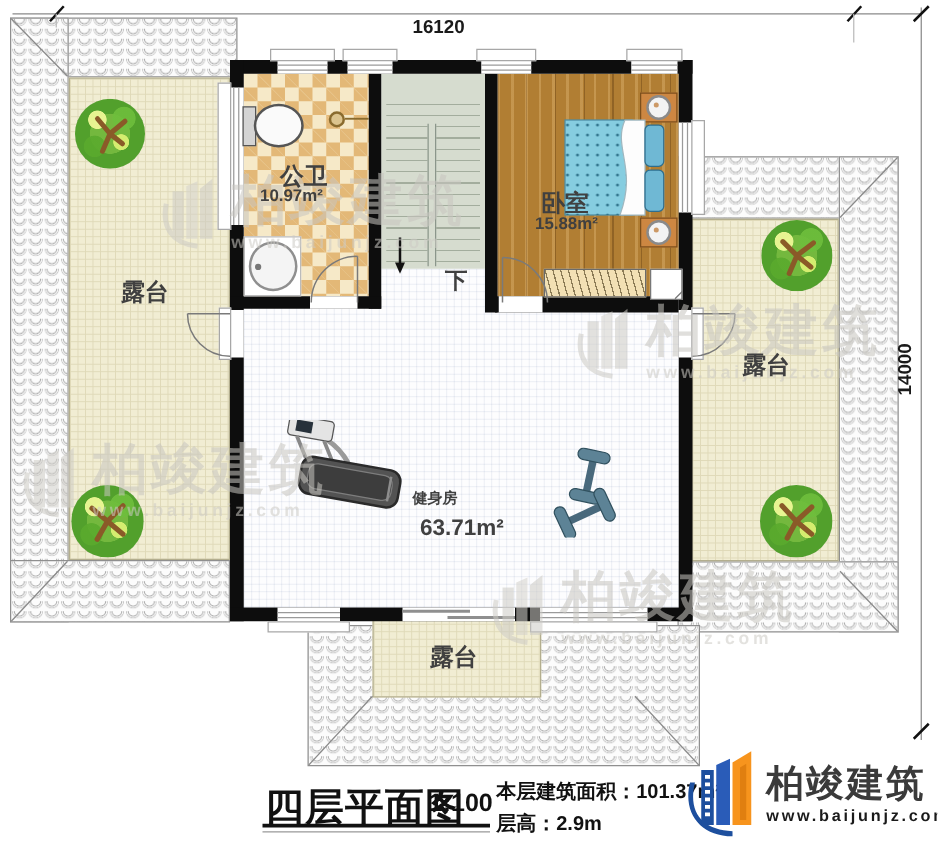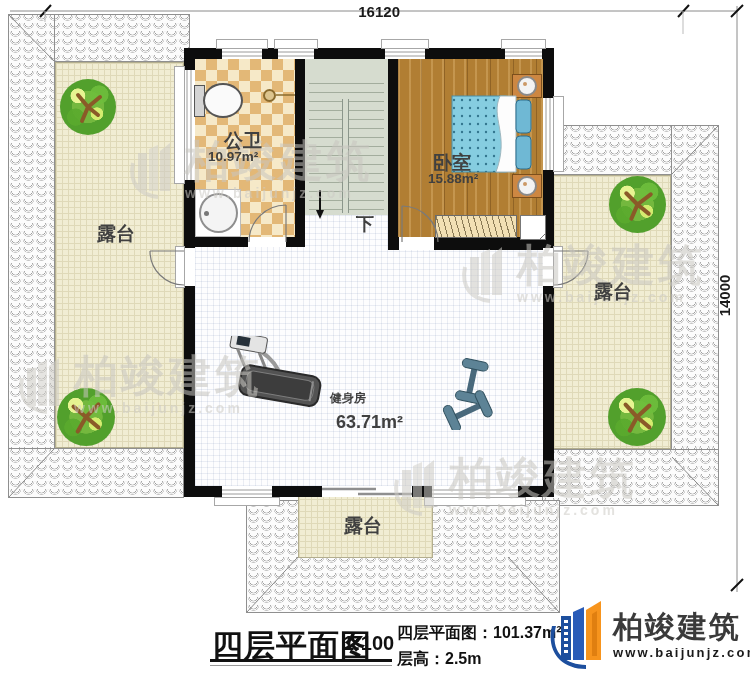--- a/index.html
+++ b/index.html
@@ -330,43 +330,43 @@
       <rect x="12" y="14" width="9" height="38" fill="#cdcbc5"></rect>
       <polygon points="23,10 32,6 32,52 23,52" fill="#d4d2cc"></polygon>
       <polygon points="34,12 44,4 44,52 34,52" fill="#cdcbc5"></polygon>
     </svg>
     <div>
       <div class="wm-text">柏竣建筑</div>
       <div class="wm-url">www.baijunjz.com</div>
     </div>
   </div>
 
-  <div class="dim" style="left:330px;top:3px;width:70px;text-align:right;">16120</div>
+  <div class="dim" style="left:330px;top:13px;width:70px;text-align:left;">16120</div>
   <div class="dim" style="left:689px;top:287px;width:70px;text-align:center;transform:rotate(-90deg);">14000</div>
 
   <div class="label" style="left:224px;top:128px;font-size:19px;">公卫</div>
   <div class="label" style="left:208px;top:149px;font-size:13.5px;">10.97m²</div>
   <div class="label" style="left:433px;top:150px;font-size:19px;">卧室</div>
   <div class="label" style="left:428px;top:171px;font-size:13.5px;">15.88m²</div>
   <div class="label" style="left:330px;top:390px;font-size:12px;">健身房</div>
   <div class="label" style="left:336px;top:412px;font-size:18px;">63.71m²</div>
   <div class="label" style="left:97px;top:221px;font-size:19px;">露台</div>
   <div class="label" style="left:594px;top:279px;font-size:19px;">露台</div>
   <div class="label" style="left:344px;top:513px;font-size:19px;">露台</div>
   <div class="label" style="left:356px;top:212px;font-size:18px;">下</div>
 
   <div class="tb tb-title" style="left:212px;top:625px;">四层平面图</div>
   <div class="tb tb-scale" style="left:343px;top:632px;">1:100</div>
   <div class="tb tb-line1" style="left:210px;top:659px;width:182px;height:3px;"></div>
   <div class="tb tb-line2" style="left:210px;top:665px;width:182px;height:1px;"></div>
   <div class="tb tb-info" style="left:397px;top:623px;">
-    <span>四层平面图：</span><span>101.37m²</span>
+    <span>本层建筑面积：</span><span>101.37m²</span>
   </div>
   <div class="tb tb-info" style="left:397px;top:649px;">
-    <span>层高：</span><span>2.5m</span>
+    <span>层高：</span><span>2.9m</span>
   </div>
 
   <svg class="tb" style="left:548px;top:598px;" width="62" height="72" viewBox="0 0 62 72">
     <path d="M8,28 C2,52 14,66 38,67 L38,71 C12,71 -2,52 4,28 Z" fill="#1d4f9e"></path>
     <rect x="13" y="18" width="10" height="44" fill="#1d4f9e"></rect>
     <g fill="#fff">
       <rect x="16" y="22" width="4" height="3"></rect>
         <rect x="16" y="28" width="4" height="3"></rect>
       <rect x="16" y="34" width="4" height="3"></rect>
         <rect x="16" y="40" width="4" height="3"></rect>

